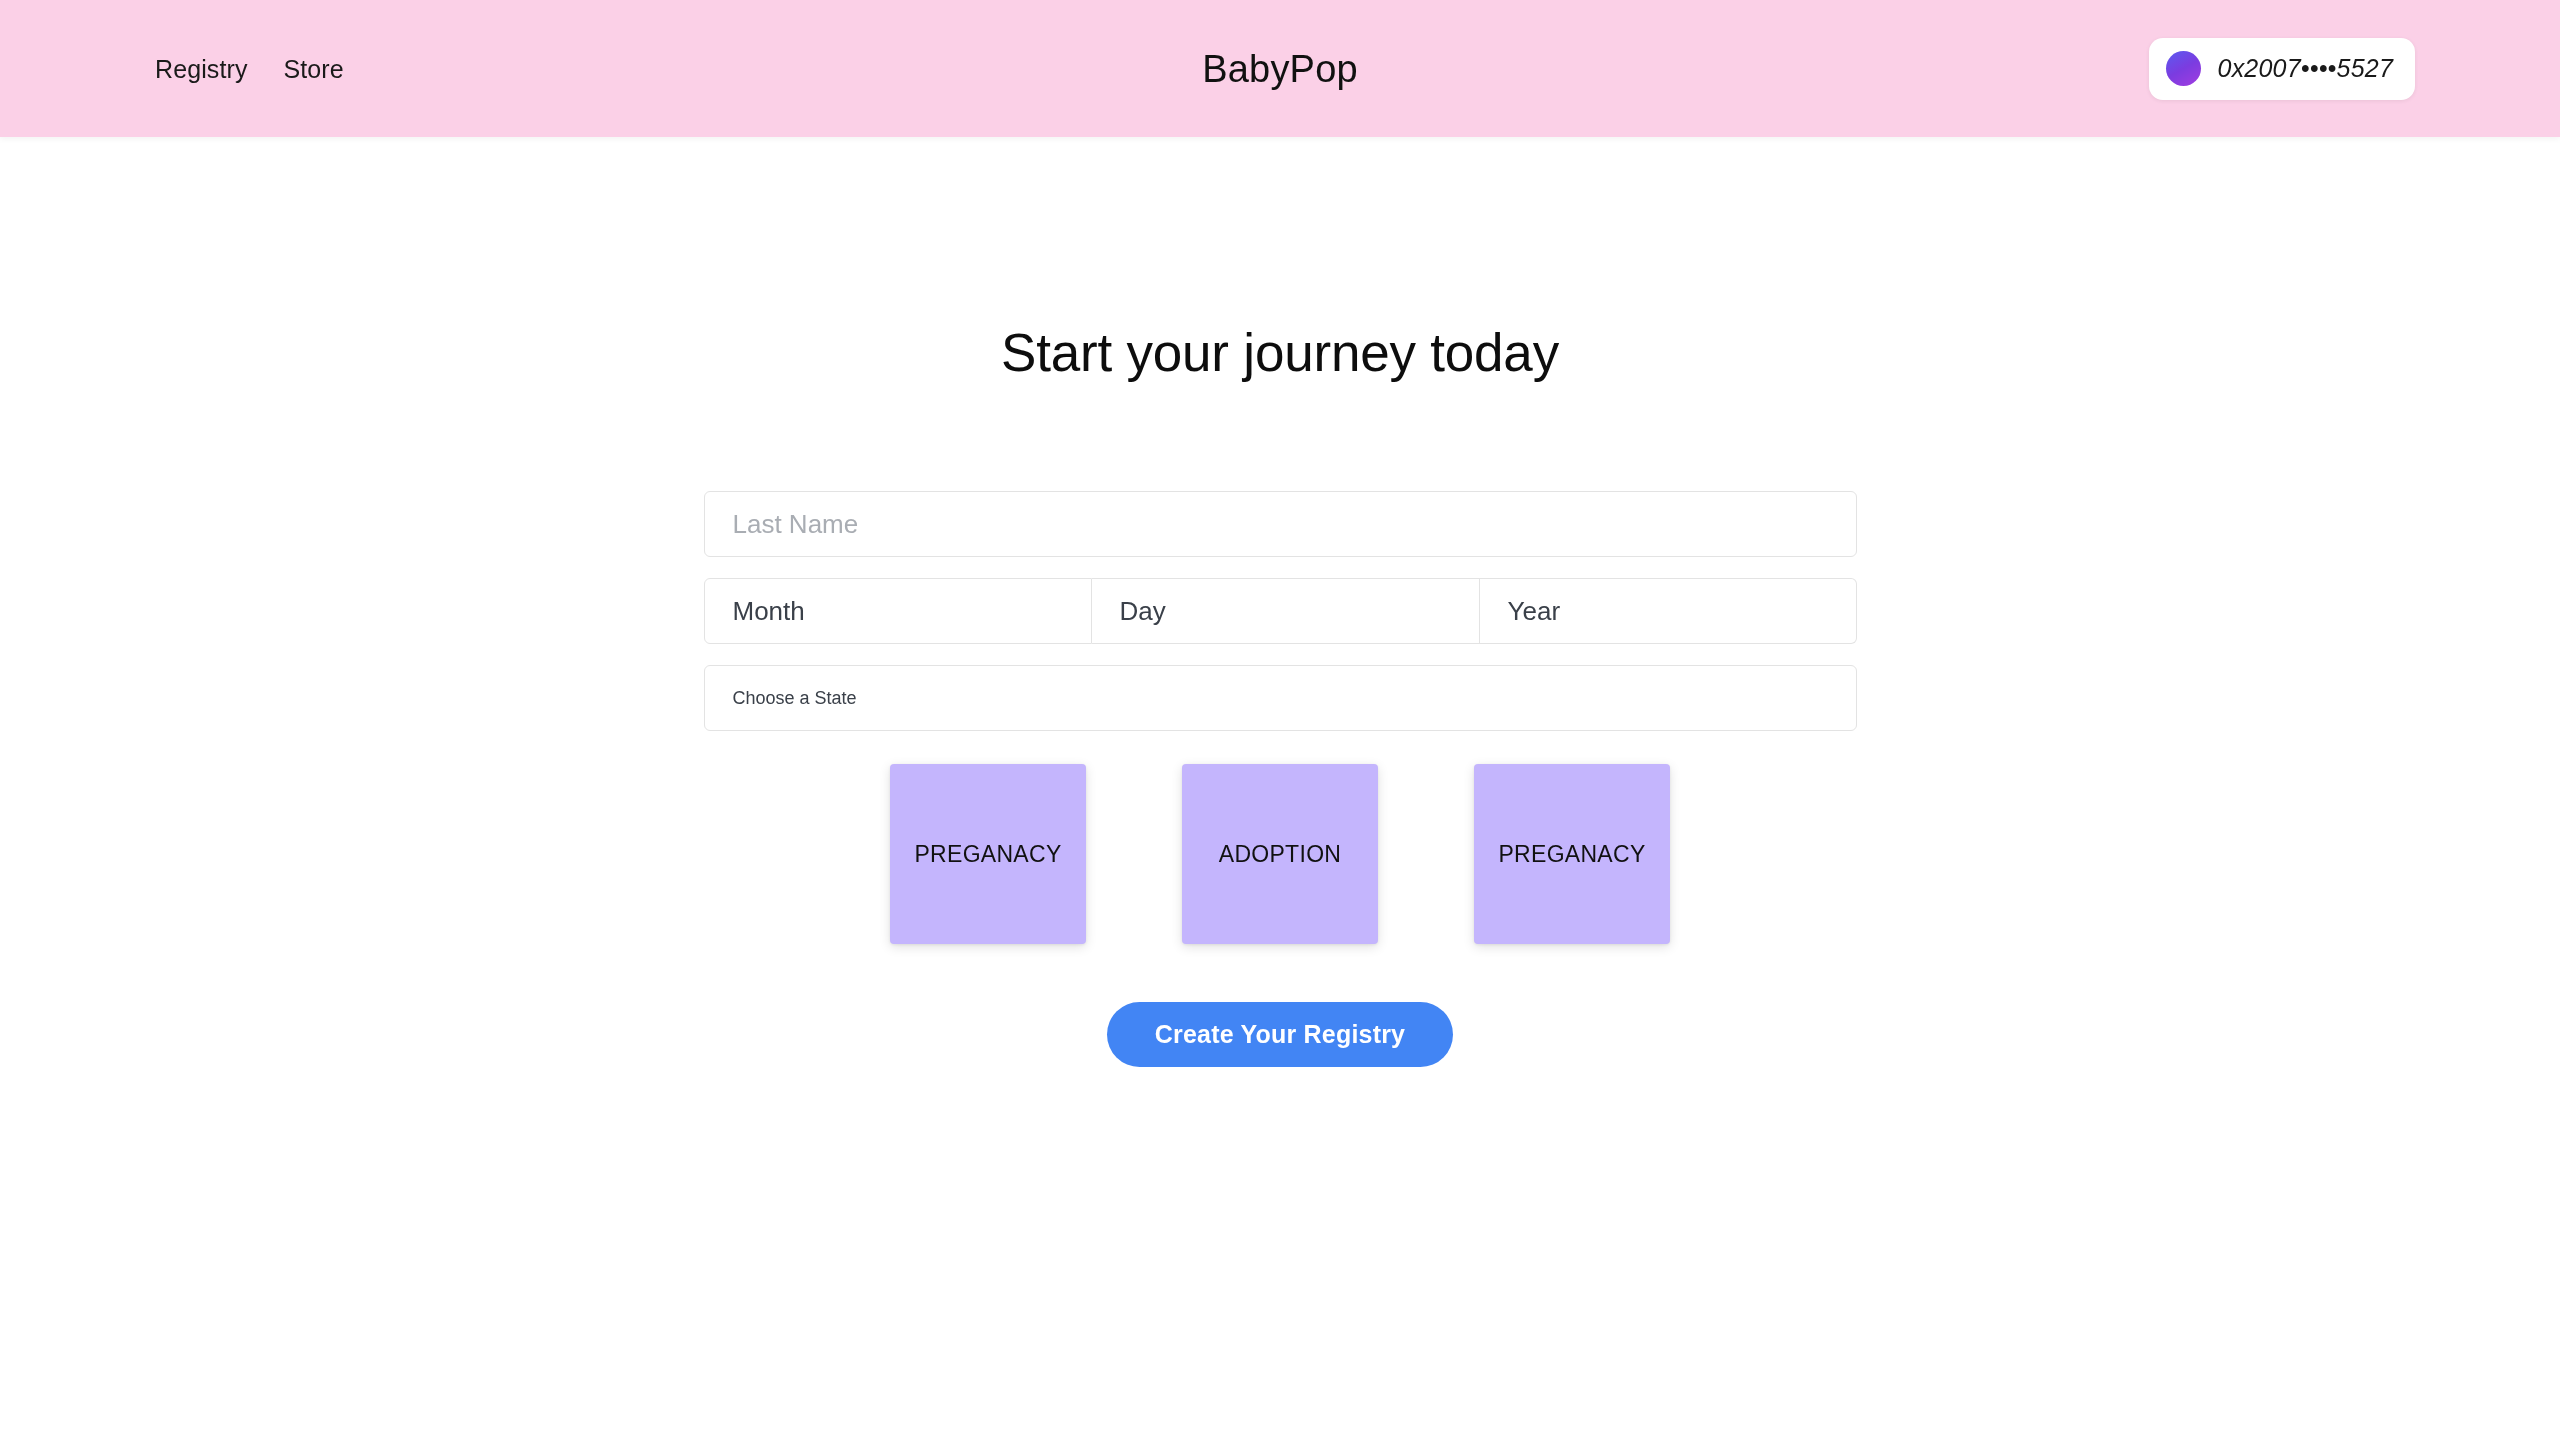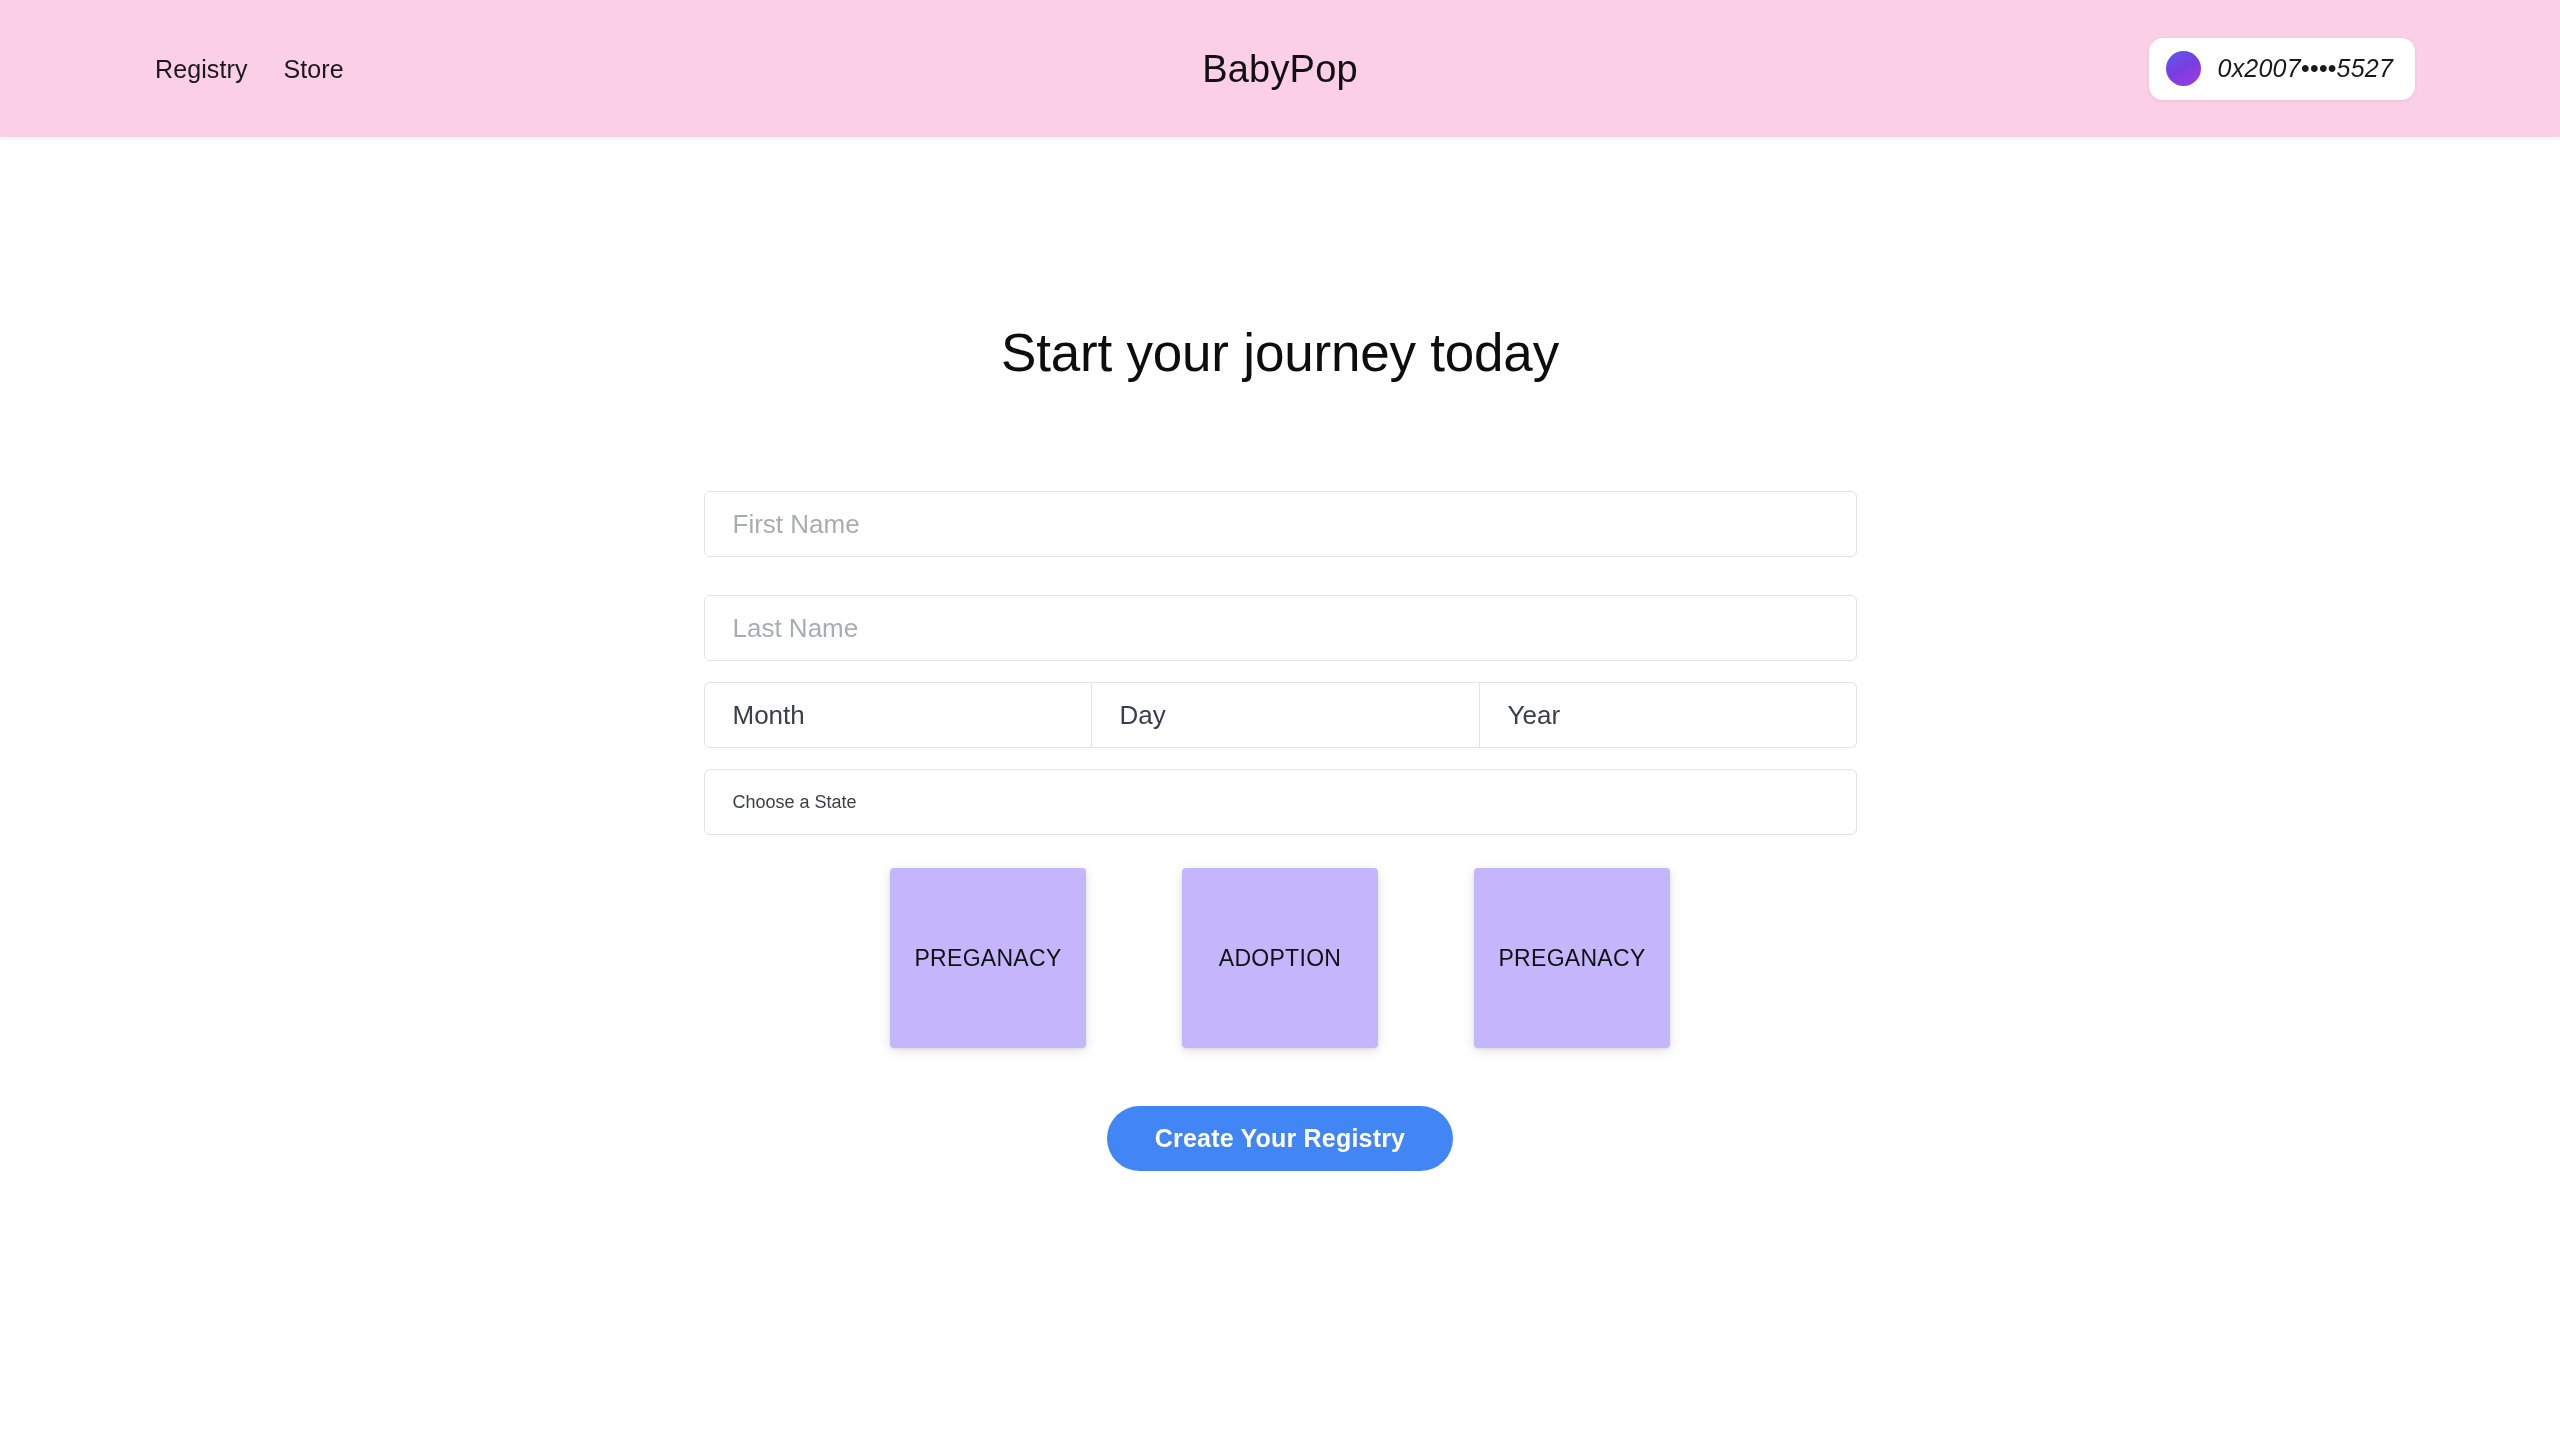--- a/index.html
+++ b/index.html
@@ -249,21 +249,20 @@
   </div>
 
 </div>
 
 <div class="main">
 
   <h1 class="page-title">Start your journey today</h1>
 
   <div class="form-wrap">
 
-    <input class="field" type="text" placeholder="First Name" style="">
 
     <input class="field field-gap" type="text" placeholder="Last Name" style="">
 
     <div class="date-row">
       <select class="date-select month">
         <option>Month</option>
       </select>
       <select class="date-select day">
         <option>Day</option>
       </select>

